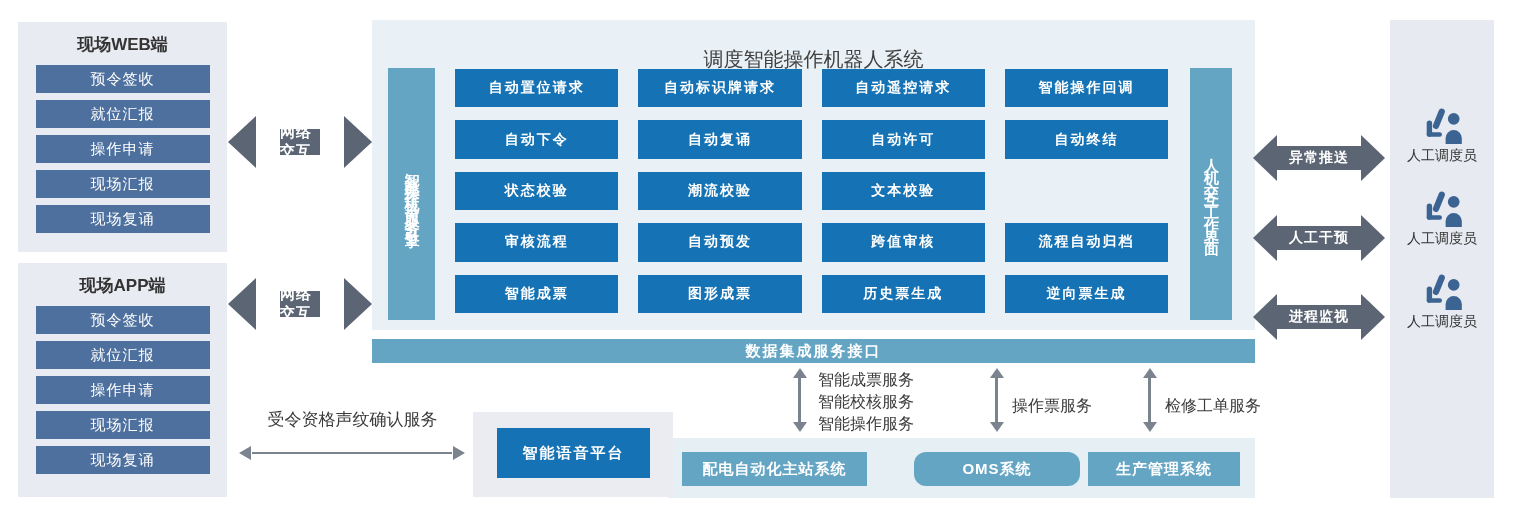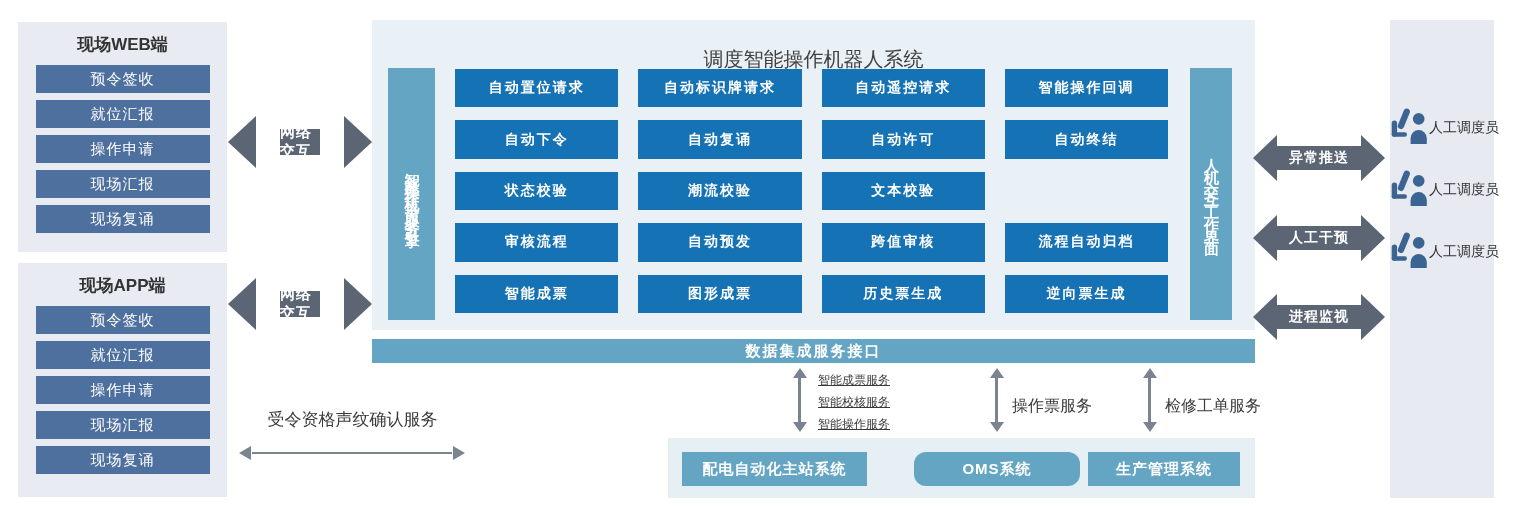--- a/index.html
+++ b/index.html
@@ -56,21 +56,21 @@
   
   .varrow{position:absolute;width:14px;height:64px;top:368px;}
   .varrow .shaft{position:absolute;left:5px;top:8px;bottom:8px;width:3px;background:#7b838e;}
   .varrow:before{content:"";position:absolute;top:0;left:0;border:7px solid transparent;border-top:none;border-bottom:10px solid #7b838e;}
   .varrow:after{content:"";position:absolute;bottom:0;left:0;border:7px solid transparent;border-bottom:none;border-top:10px solid #7b838e;}
   #varrow-1{left:793px;}
   #varrow-2{left:990px;}
   #varrow-3{left:1143px;}
 
   
-  #service-stack{position:absolute;left:818px;top:369px;font-size:12px;line-height:22px;color:#3a3a3a;text-decoration:underline;}
+  #service-stack{position:absolute;left:818px;top:369px;font-size:16px;line-height:22px;color:#3a3a3a;}
   .flow-label{position:absolute;font-size:16px;color:#3a3a3a;}
   #oms-service-label{left:1012px;top:396px;}
   #repair-service-label{left:1165px;top:396px;}
 
   
   #systems-panel{position:absolute;left:668px;top:438px;width:587px;height:60px;background:#e5eff4;}
   #systems-panel .sys-box{position:absolute;top:14px;height:34px;background:#65a5c4;color:#fff;font-size:15px;
                           font-weight:600;display:flex;align-items:center;justify-content:center;letter-spacing:1px;}
   #systems-panel .sys-box:nth-of-type(1){left:14px;width:185px;}
   #systems-panel .sys-box:nth-of-type(2){left:246px;width:166px;border-radius:12px;}
@@ -81,21 +81,21 @@
   #voice-box{position:absolute;left:24px;top:16px;width:153px;height:50px;background:#1572b4;color:#fff;
              font-size:15px;font-weight:600;display:flex;align-items:center;justify-content:center;letter-spacing:2px;}
   #voice-service-label{position:absolute;left:240px;top:408px;width:225px;text-align:center;font-size:17px;color:#3a3a3a;}
   .tarrow{position:absolute;left:252px;top:452px;width:200px;height:2px;background:#7b838e;}
   .tarrow:before{content:"";position:absolute;left:-13px;top:-6px;border:7px solid transparent;border-left:none;border-right:12px solid #7b838e;}
   .tarrow:after{content:"";position:absolute;right:-13px;top:-6px;border:7px solid transparent;border-right:none;border-left:12px solid #7b838e;}
 
   
   #operators-panel{position:absolute;left:1390px;top:20px;width:104px;height:478px;background:#e7eaf1;
                    display:flex;flex-direction:column;align-items:center;padding-top:88px;box-sizing:border-box;gap:26px;}
-  .operator{display:flex;flex-direction:row;align-items:center;}
+  .operator{display:flex;flex-direction:column;align-items:center;}
   .operator svg{width:44px;height:36px;display:block;}
   .operator .op-label{font-size:14px;color:#333;margin-top:3px;white-space:nowrap;}
 </style>
 </head>
 <body>
 
 <div class="stage">
 
   <div class="side-panel" id="web-panel">
     <div class="panel-title">现场WEB端</div>
@@ -188,20 +188,23 @@
 
   <div id="systems-panel">
 
   <div class="sys-box">配电自动化主站系统</div>
       <div class="sys-box">OMS系统</div>
       <div class="sys-box">生产管理系统</div>
     </div>
 
   <div id="voice-service-label">受令资格声纹确认服务</div>
   <div class="tarrow"></div>
+  <div id="voice-panel">
+    <div id="voice-box">智能语音平台</div>
+  </div>
 
   <div class="harrow small" id="link-arrow-1">
     <div class="head l"></div>
     <div class="body">异常推送</div>
     <div class="head r"></div>
   </div>
   <div class="harrow small" id="link-arrow-3">
     <div class="head l"></div>
     <div class="body">进程监视</div>
     <div class="head r"></div>

